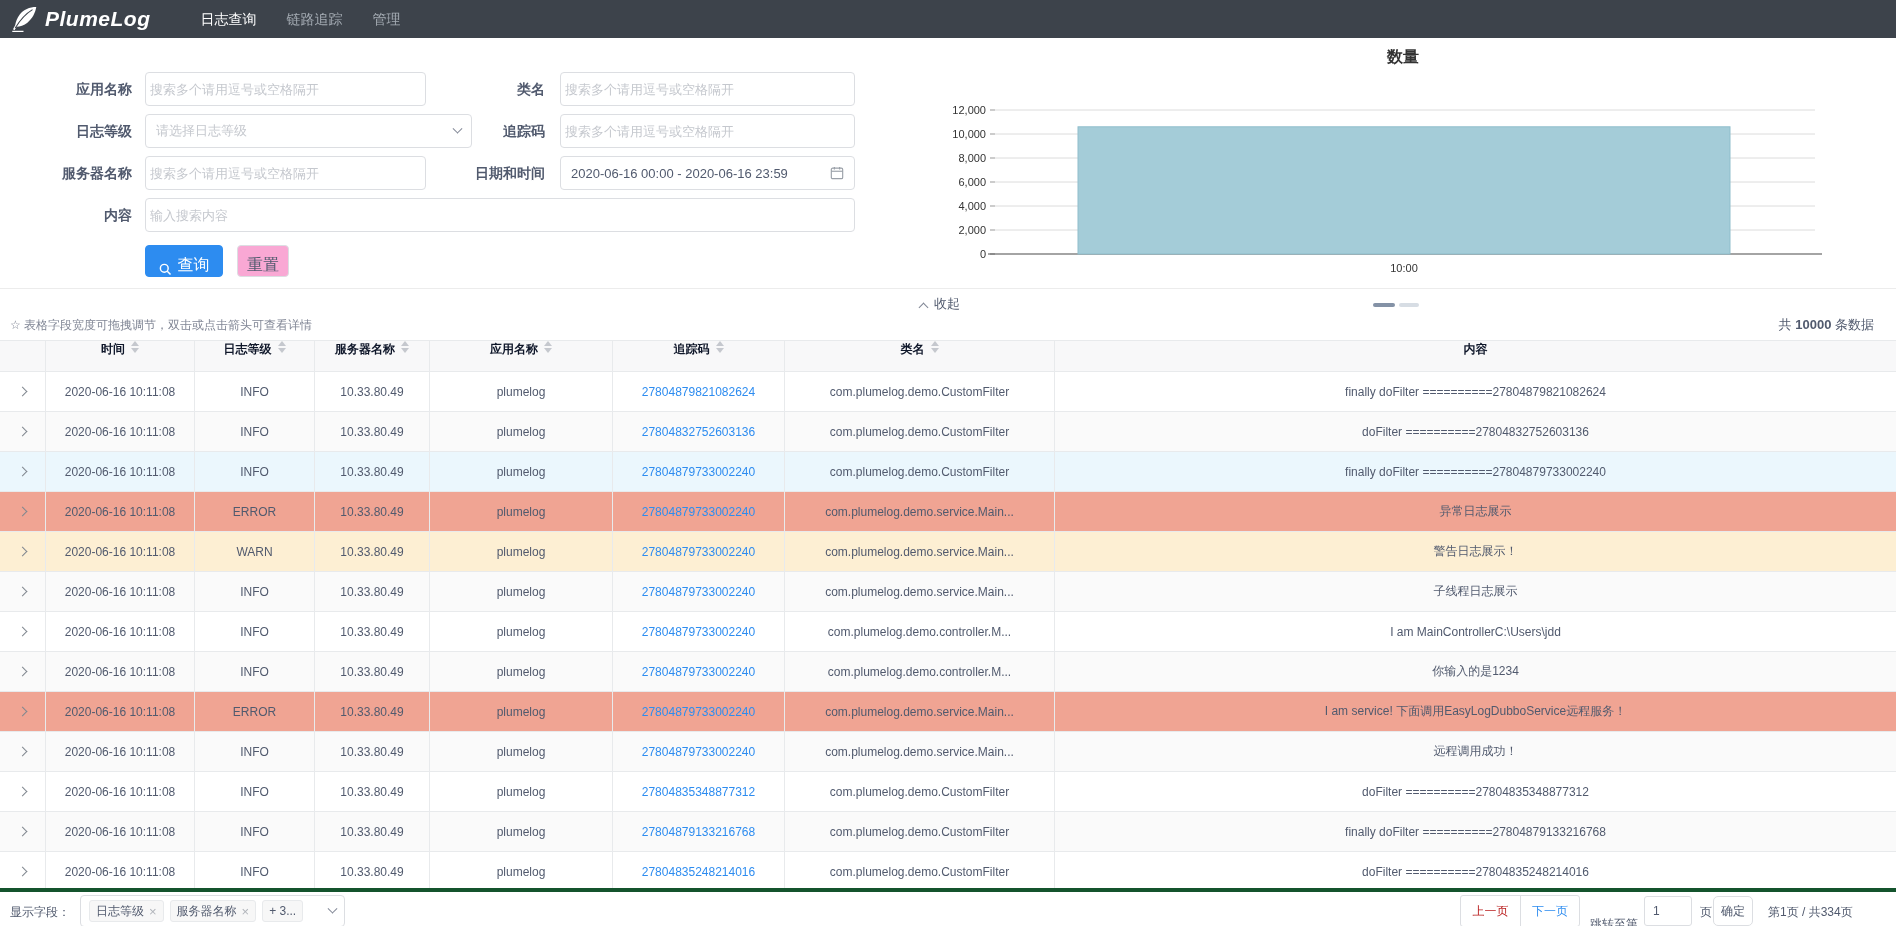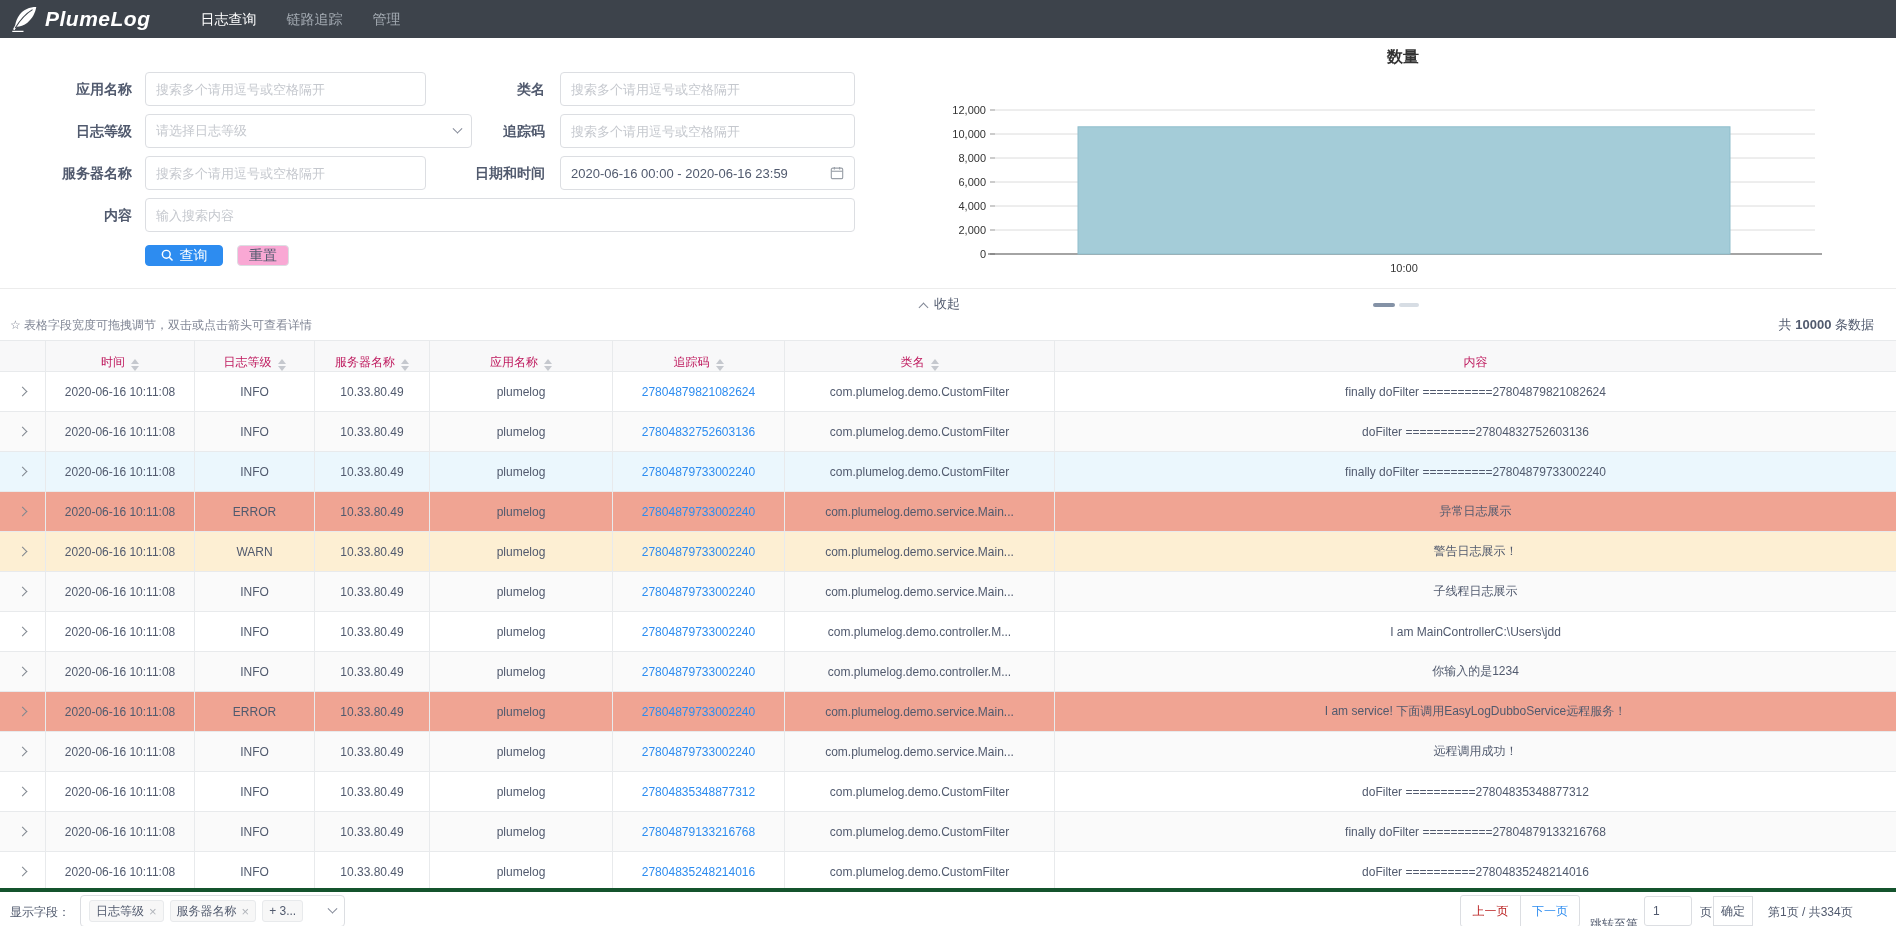--- a/index.html
+++ b/index.html
@@ -12,30 +12,30 @@
   #nav{position:absolute;top:0;left:0;width:100%;height:38px;background:#3d434b;display:flex;align-items:center;z-index:30}
   .brand{display:flex;align-items:center;margin-left:10px;cursor:default}
   .brand-name{color:#fff;font-size:21px;font-weight:bold;font-style:italic;letter-spacing:.5px;margin-left:5px}
   .nav-items{display:flex;gap:30px;margin-left:50px}
   .nav-item{font-size:14px;color:#a5acb4;cursor:pointer;line-height:38px}
   .nav-item.active{color:#fff}
 
   
   .fl{position:absolute;height:34px;line-height:34px;font-size:14px;font-weight:bold;color:#515a6e;text-align:right}
   .fi{position:absolute;height:34px;border:1px solid #dcdee2;border-radius:4px;background:#fff;font-size:13px;color:#515a6e}
-  input.fi{padding:0 10px;outline:none}
+  input.fi{padding:0 4px;outline:none}
   input.fi::placeholder{color:#c5c8ce}
   .fi.box{display:flex;align-items:center;padding:0 10px}
   .fi .ph{color:#c5c8ce}
   .fi .val{color:#515a6e}
   .chev{display:inline-block;width:7px;height:7px;border-right:1.4px solid #808695;border-bottom:1.4px solid #808695}
   .chev.down{transform:rotate(45deg) translate(-2px,-2px)}
   .chev.up{transform:rotate(-135deg);margin-right:7px;position:relative;top:3px}
   .spring{flex:1}
-  .btn{position:absolute;height:21px;border-radius:4px;font-size:14px;display:flex;align-items:center;justify-content:center;cursor:pointer}
+  .btn{position:absolute;height:32px;border-radius:4px;font-size:16px;display:flex;align-items:flex-end;justify-content:center;cursor:pointer}
   .btn.primary{background:#2d8cf0;border:1px solid #2d8cf0;color:#fff;gap:6px}
   .btn.plain{background:#f9a8d4;border:1px solid #dcdee2;color:#515a6e}
 
   
   #chart-wrap{position:absolute;left:940px;top:42px;width:956px;height:245px}
   
   #collapse-row{position:absolute;left:0;top:288px;width:100%;height:28px;border-top:1px solid #ececec}
   #collapse-btn{position:absolute;left:920px;top:6px;font-size:13px;color:#515a6e;cursor:pointer;display:flex;align-items:center}
   .dash{position:absolute;top:14px;height:4px;border-radius:2px;cursor:pointer}
   #dash1{left:1373px;width:22px;background:#8492a6}
@@ -43,21 +43,21 @@
 
   
   #hint-row{position:absolute;left:0;top:314px;width:100%;height:24px;font-size:12px}
   #hint{position:absolute;left:10px;top:3px;color:#808695}
   #total{position:absolute;right:22px;top:2px;color:#515a6e;font-size:13px}
   #total b{font-weight:bold}
 
   
   #table{position:absolute;left:0;top:340px;width:1896px;height:550px;overflow:hidden;font-size:12px}
   #thead{display:flex;height:32px;background:#f8f8f9;border-top:1px solid #e8eaec;border-bottom:1px solid #e8eaec}
-  .th{display:flex;align-items:flex-end;justify-content:center;font-weight:normal;color:#be185d;border-right:1px solid #e8eaec;cursor:pointer}
+  .th{display:flex;align-items:flex-start;justify-content:center;font-weight:bold;color:#0f172a;border-right:1px solid #e8eaec;cursor:pointer}
   .th:last-child{border-right:none;cursor:default}
   .row{display:flex;height:40px;border-bottom:1px solid #e8eaec;background:#fff}
   .row:nth-child(even){background:#fafafa}
   .row.selected{background:#ebf7fd}
   .row.error{background:#f0a493}
   .row.warn{background:#fdefd3}
   .td{display:flex;align-items:center;justify-content:center;border-right:1px solid #e8eaec;height:100%;overflow:hidden;white-space:nowrap;color:#515a6e}
   .td:last-child{border-right:none}
   .col0{flex:0 0 46px}.col1{flex:0 0 149px}.col2{flex:0 0 120px}.col3{flex:0 0 115px}
   .col4{flex:0 0 183px}.col5{flex:0 0 172px}.col6{flex:0 0 270px}.col7{flex:1 1 auto}
@@ -72,21 +72,21 @@
   #display-label{position:absolute;left:10px;top:12px;color:#515a6e}
   #field-select{position:absolute;left:80px;top:3px;width:265px;height:32px;border:1px solid #dcdee2;border-radius:4px;display:flex;align-items:center;padding:0 8px;gap:6px;cursor:pointer;background:#fff}
   .tag{background:#f7f7f7;border:1px solid #e8eaec;border-radius:3px;height:22px;display:flex;align-items:center;padding:0 6px;gap:5px;color:#515a6e;white-space:nowrap}
   .tag .x{color:#b0b4ba;cursor:pointer;font-size:13px}
   #pager-group{position:absolute;left:1460px;top:3px;height:32px;display:flex;border:1px solid #dcdee2;border-radius:3px;overflow:hidden;background:#fff}
   .pager-btn{width:59px;display:flex;align-items:center;justify-content:center;cursor:pointer;color:#b91c1c}
   .pager-btn + .pager-btn{border-left:1px solid #dcdee2;color:#2d8cf0}
   #jump-label{position:absolute;left:1590px;top:24px}
   #jump-input{position:absolute;left:1644px;top:4px;width:48px;height:30px;border:1px solid #dcdee2;border-radius:3px;padding:0 8px;font-size:12px;color:#515a6e;outline:none}
   #jump-suffix{position:absolute;left:1700px;top:12px}
-  #confirm-btn{position:absolute;left:1713px;top:4px;width:40px;height:30px;border:1px solid #dcdee2;border-radius:0;background:#fff;display:flex;align-items:center;justify-content:center;cursor:pointer;color:#515a6e}
+  #confirm-btn{position:absolute;left:1713px;top:4px;width:40px;height:30px;border:1px solid #dcdee2;border-radius:5px;background:#fff;display:flex;align-items:center;justify-content:center;cursor:pointer;color:#515a6e}
   #page-info{position:absolute;left:1768px;top:12px;color:#515a6e}
 </style>
 </head>
 <body>
 
 <div id="app">
 
   <div id="nav">
     <div class="brand">
       <svg width="30" height="30" viewBox="0 0 40 40">

